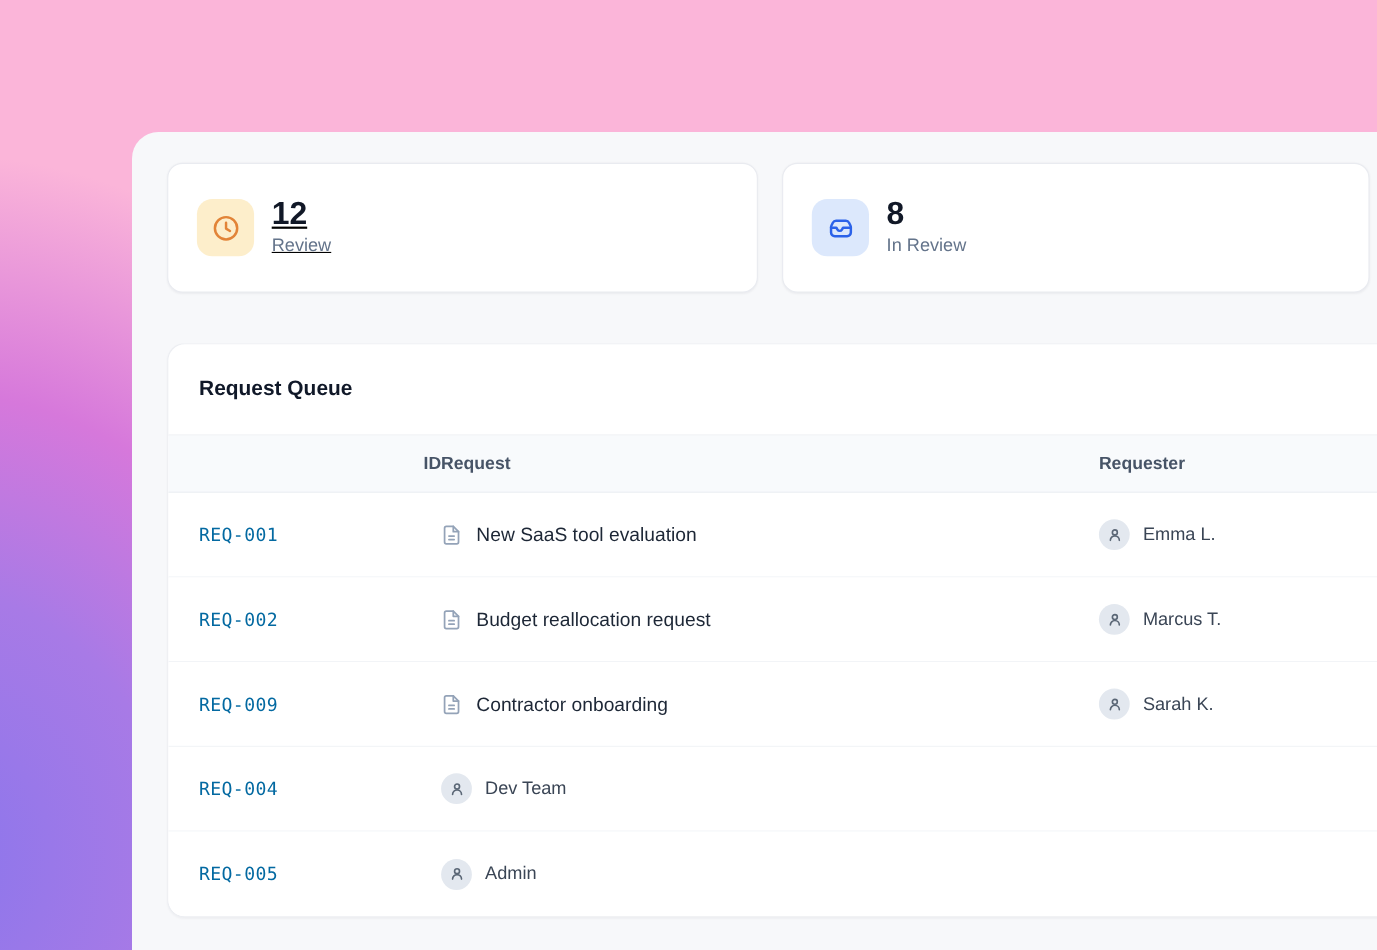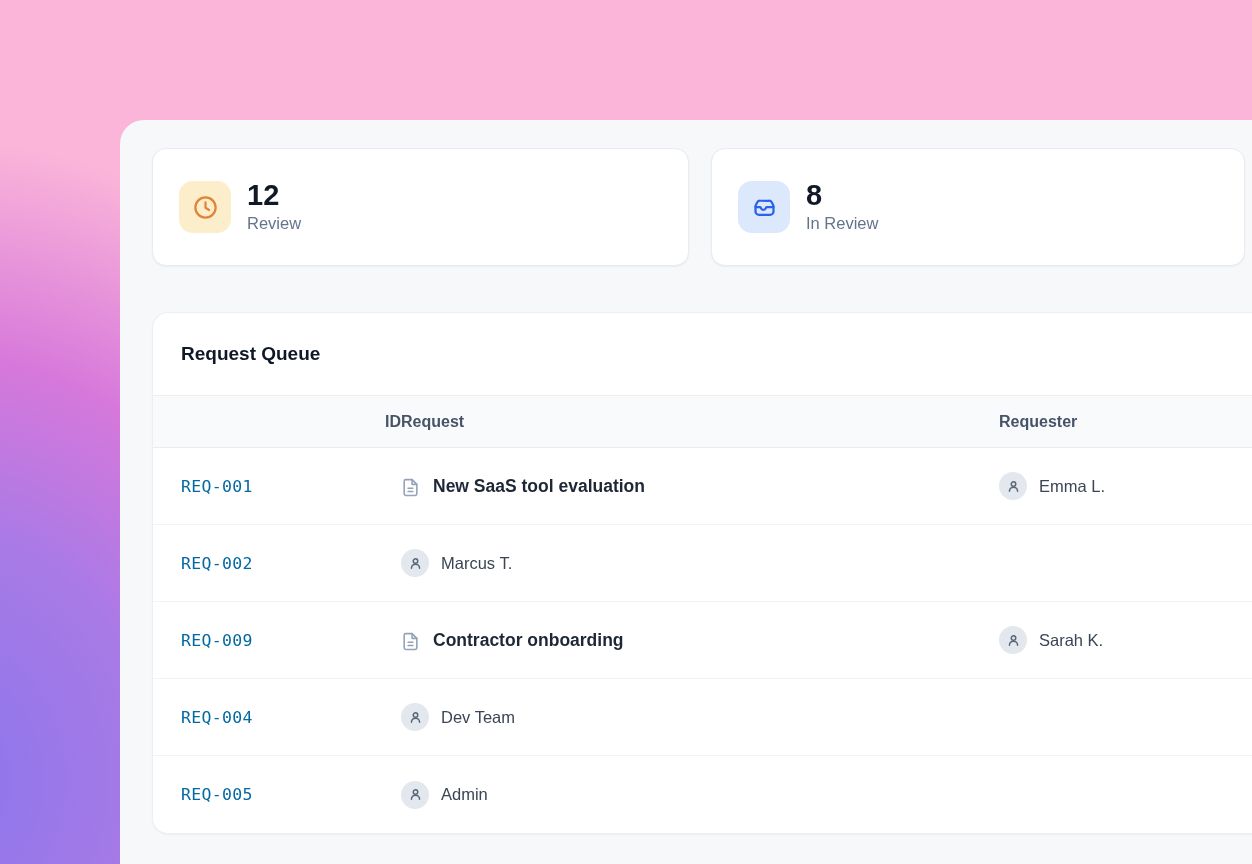--- a/index.html
+++ b/index.html
@@ -21,21 +21,21 @@
     padding:28px 0 0 32px;
   }
 
   
   .stats-row { display:flex; gap:22px; padding-right:7px; height:118px; }
   .stat-card {
     background:#ffffff; border:1px solid #e9ebf0; border-radius:14px;
     box-shadow:0 1px 2px rgba(16,24,40,.05);
     display:flex; align-items:center; padding:0 26px; gap:16px;
   }
-  .stat-card.first { width:537px; flex:none; }
+  .stat-card.first { width:537px; flex:none;text-decoration:underline; }
   .stat-card.second { flex:1; }
   .badge {
     width:52px; height:52px; border-radius:14px; flex:none;
     display:flex; align-items:center; justify-content:center;
   }
   .badge.amber { background:#fdeecb; color:#e28438; }
   .badge.blue  { background:#dce8fc; color:#2b62e9; }
   .badge svg { width:27px; height:27px; }
   .stat-text { display:flex; flex-direction:column; gap:3px; }
   .stat-value { font-size:29px; font-weight:700; color:#111827; line-height:1.02; }
@@ -60,22 +60,22 @@
     font-size:16px; font-weight:600; color:#475467;
   }
   .thead .c1 { padding-left:28px;text-align:right; }
   .trow { height:77px; border-bottom:1px solid #f1f3f7; background:#ffffff; }
   .trow:last-child { border-bottom:none; }
   .trow .c1 {
     padding-left:28px;
     font-family:"DejaVu Sans Mono", monospace;
     font-size:16.5px; color:#0369a1; letter-spacing:.3px;
   }
-  .c2 { display:flex; align-items:flex-end; gap:13px;
-        font-size:17.5px; font-weight:700; color:#1d2736; }
+  .c2 { display:flex; align-items:center; gap:13px;
+        font-size:17.5px; font-weight:400; color:#1d2736; }
   .doc-icon { width:19px; height:19px; color:#94a3b8; flex:none; }
   .c3 { display:flex; align-items:center; gap:12px;
         font-size:16.5px; color:#3a4555; }
   .avatar {
     width:28px; height:28px; border-radius:50%; background:#e3e8ef;
     display:flex; align-items:center; justify-content:center;
     color:#5b6776; flex:none;
   }
   .avatar svg { width:15px; height:15px; }
 </style>
@@ -143,20 +143,29 @@
             <circle cx="12" cy="8" r="3.6"></circle>
               <path d="M5.5 19.5a6.5 6.5 0 0 1 13 0"></path>
           </svg>
         </span>
         <span>Emma L.</span>
       </div>
     </div>
 
     <div class="grid trow">
       <div class="c1">REQ-002</div>
+      <div class="c2">
+        <svg class="doc-icon" viewBox="0 0 24 24" fill="none" stroke="currentColor" stroke-width="2" stroke-linecap="round" stroke-linejoin="round">
+          <path d="M14 2H6a2 2 0 0 0-2 2v16a2 2 0 0 0 2 2h12a2 2 0 0 0 2-2V8z"></path>
+          <polyline points="14 2 14 8 20 8"></polyline>
+          <line x1="9" y1="13" x2="15" y2="13"></line>
+            <line x1="9" y1="17" x2="15" y2="17"></line>
+        </svg>
+        <span>Budget reallocation request</span>
+      </div>
       <div class="c3">
         <span class="avatar">
           <svg viewBox="0 0 24 24" fill="none" stroke="currentColor" stroke-width="2.4" stroke-linecap="round" stroke-linejoin="round">
             <circle cx="12" cy="8" r="3.6"></circle>
               <path d="M5.5 19.5a6.5 6.5 0 0 1 13 0"></path>
           </svg>
         </span>
         <span>Marcus T.</span>
       </div>
     </div>

